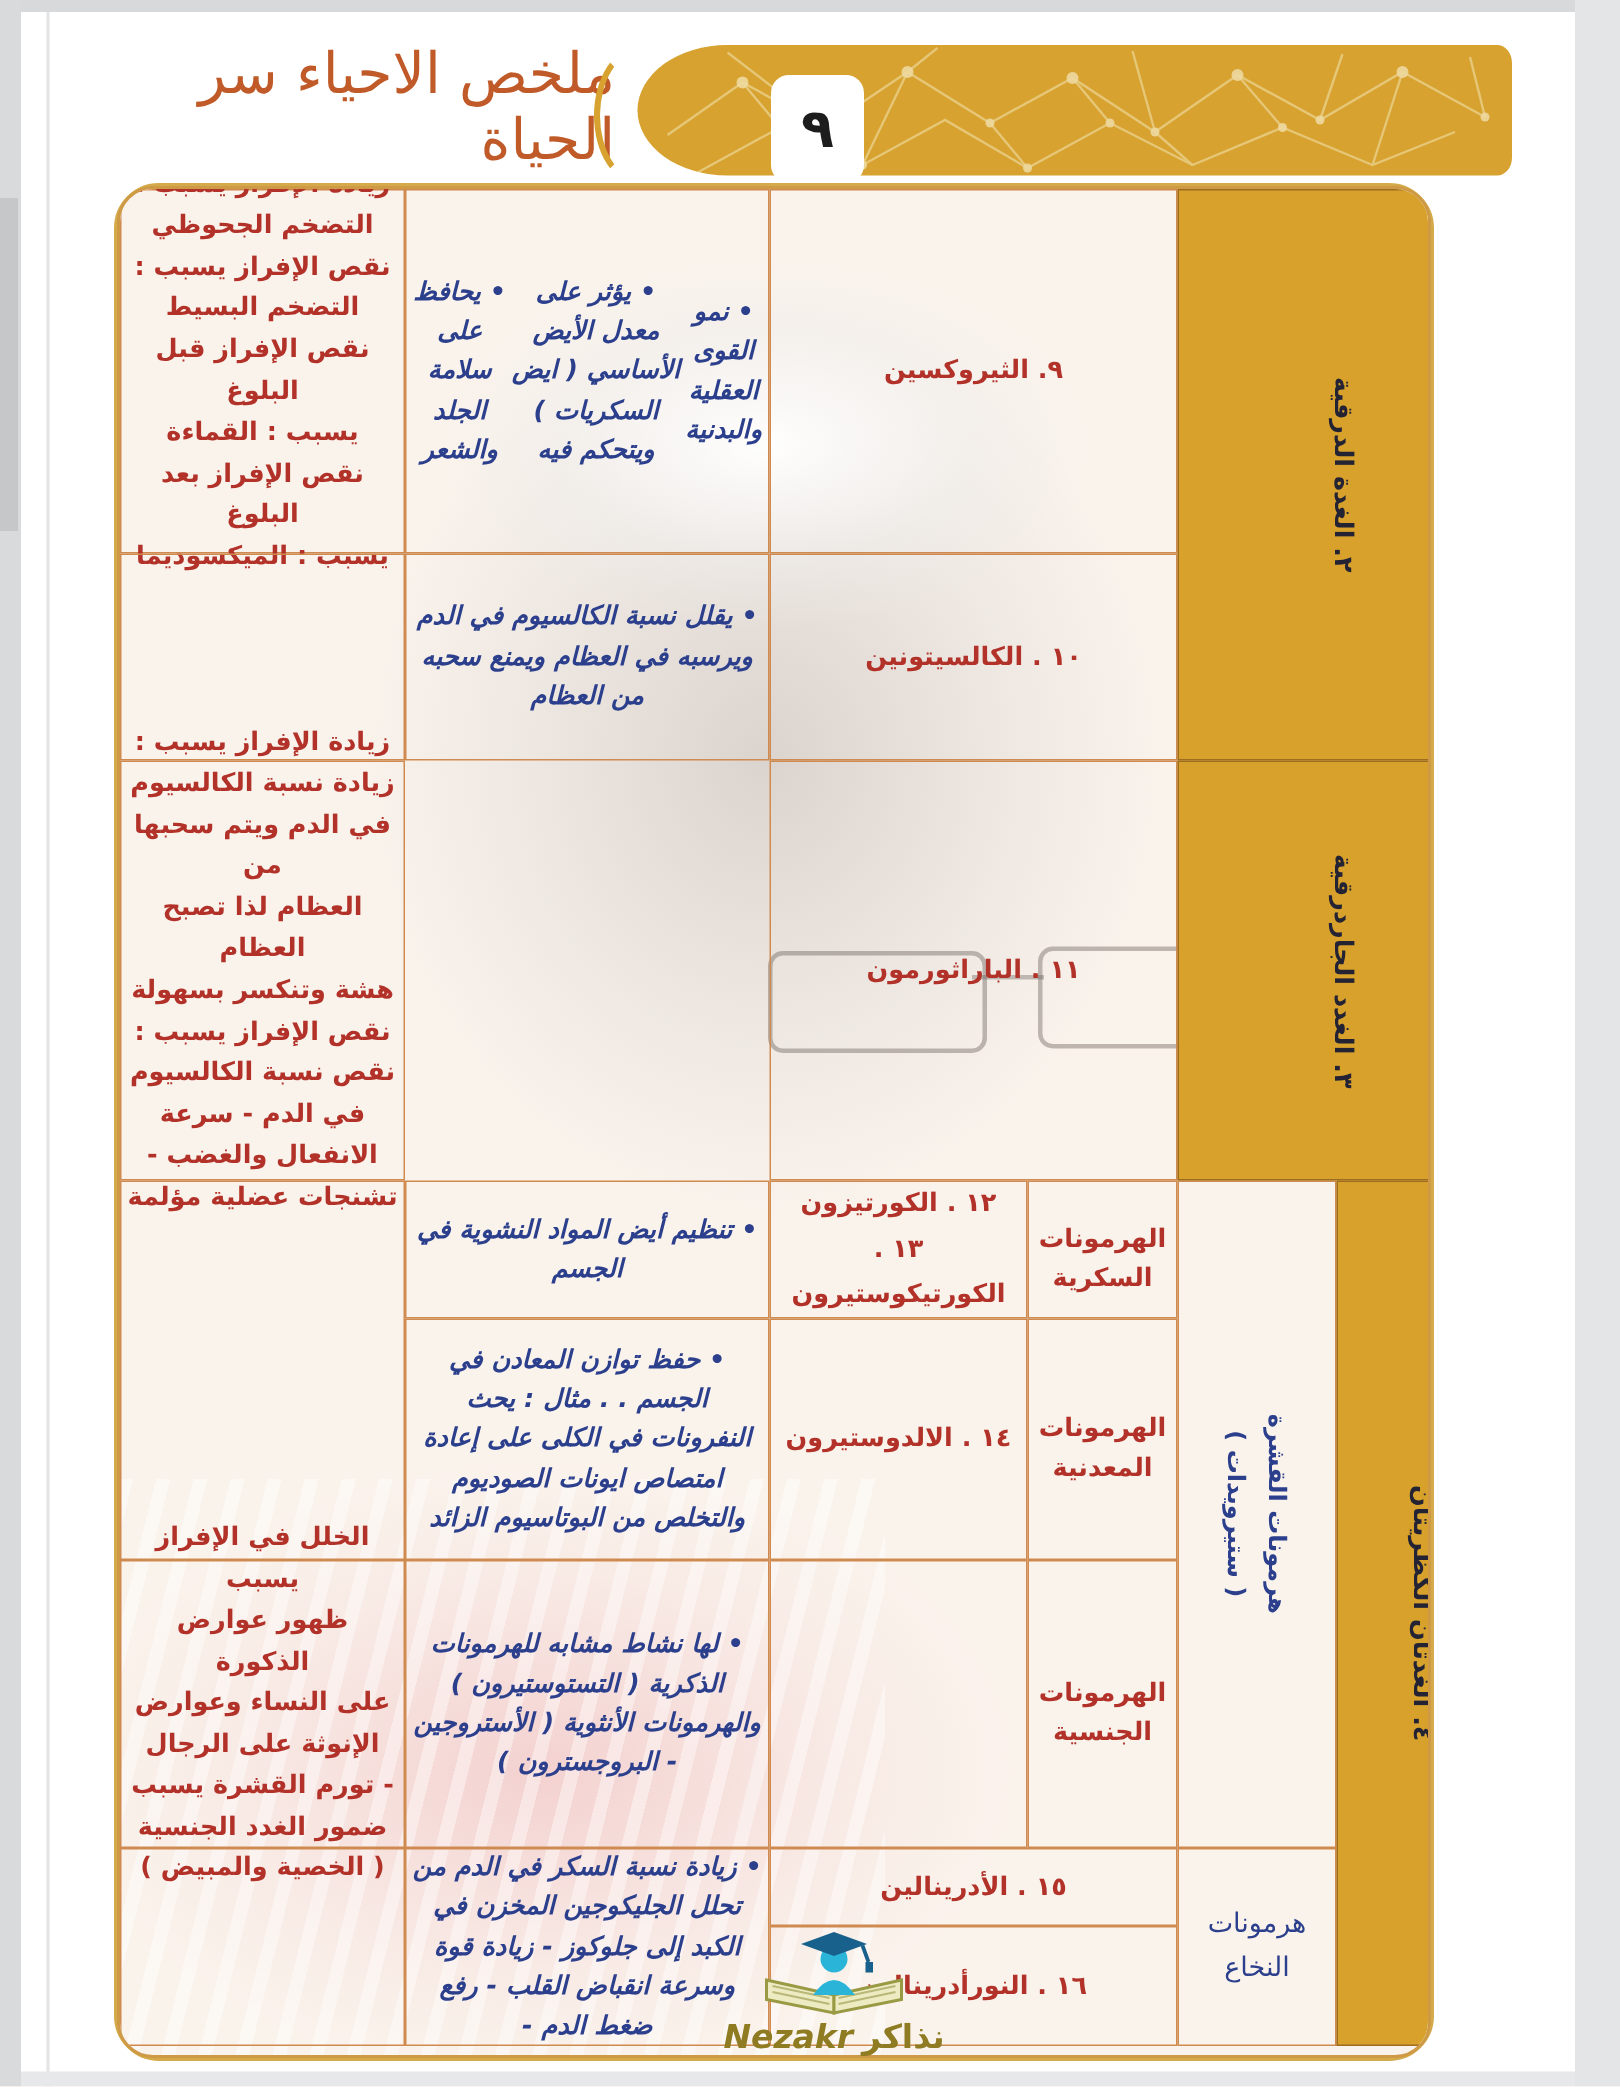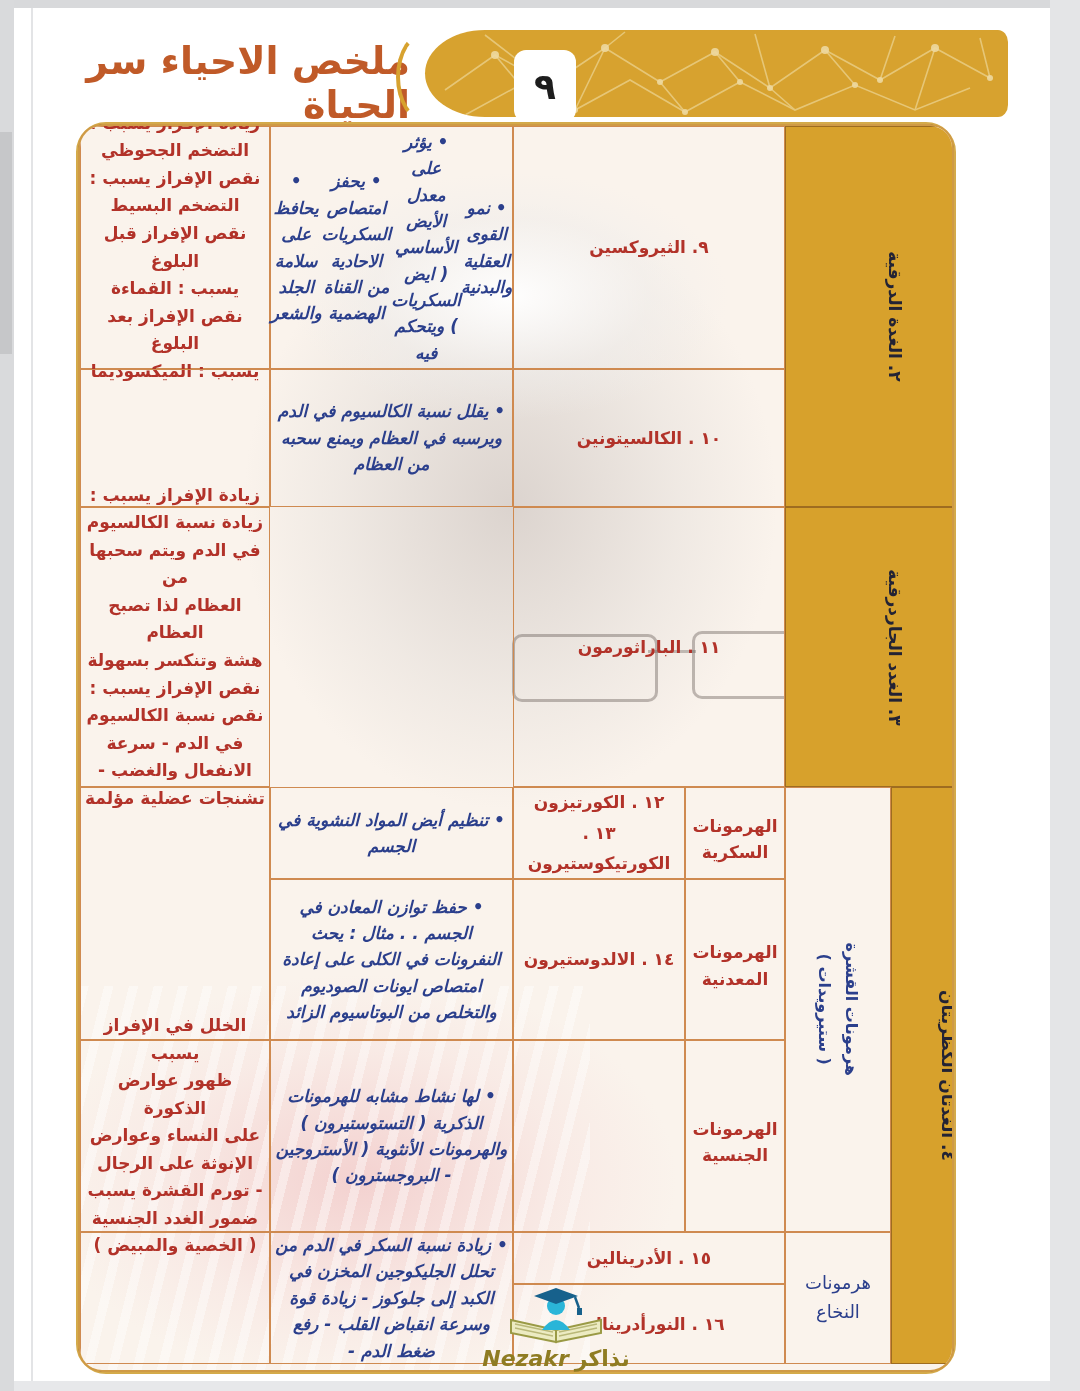--- a/index.html
+++ b/index.html
@@ -25,23 +25,23 @@
     overflow:hidden;
   }
   .banner svg{position:absolute;inset:0;}
   .paren{
     position:absolute;left:396px;top:31px;width:52px;height:84px;
     border:4px solid #d7a22f;border-right-color:transparent;
     border-top-color:transparent;border-bottom-color:transparent;
     border-radius:50%;
   }
   .page-title{
-    position:absolute;left:50px;top:48px;width:360px;height:70px;
+    position:absolute;left:50px;top:36px;width:360px;height:70px;
     display:flex;align-items:center;justify-content:center;
-    direction:rtl;font-size:38px;font-weight:bold;color:#c05a28;
+    direction:rtl;font-size:38px;font-weight:normal;color:#c05a28;
     letter-spacing:0;
   }
   .page-tab{
     position:absolute;left:514px;top:50px;width:62px;height:72px;
     background:#ffffff;border-radius:12px;
     display:flex;align-items:center;justify-content:center;
     font-size:36px;color:#1d1d1d;font-weight:bold;
   }
 
   
@@ -212,21 +212,20 @@
 الإنوثة على الرجال
 - تورم القشرة يسبب
 ضمور الغدد الجنسية
 ( الخصية والمبيض )</div>
       </div>
       <div class="cell gc1 gr78"></div>
 
       <div class="cell gc2 gr1 fncell">
         <div class="fn">نمو القوى العقلية والبدنية</div>
         <div class="fn">يؤثر على معدل الأيض الأساسي ( ايض السكريات ) ويتحكم فيه</div>
-        <div class="fn">يحفز امتصاص السكريات الاحادية من القناة الهضمية</div>
         <div class="fn">يحافظ على سلامة الجلد والشعر</div>
       </div>
       <div class="cell gc2 gr2 fncell">
         <div class="fn">يقلل نسبة الكالسيوم في الدم ويرسبه في العظام ويمنع سحبه من العظام</div>
       </div>
       <div class="cell gc2 gr4 fncell">
         <div class="fn">تنظيم أيض المواد النشوية في الجسم</div>
       </div>
       <div class="cell gc2 gr5 fncell">
         <div class="fn">حفظ توازن المعادن في الجسم . . مثال : يحث النفرونات في الكلى على إعادة امتصاص ايونات الصوديوم والتخلص من البوتاسيوم الزائد</div>

